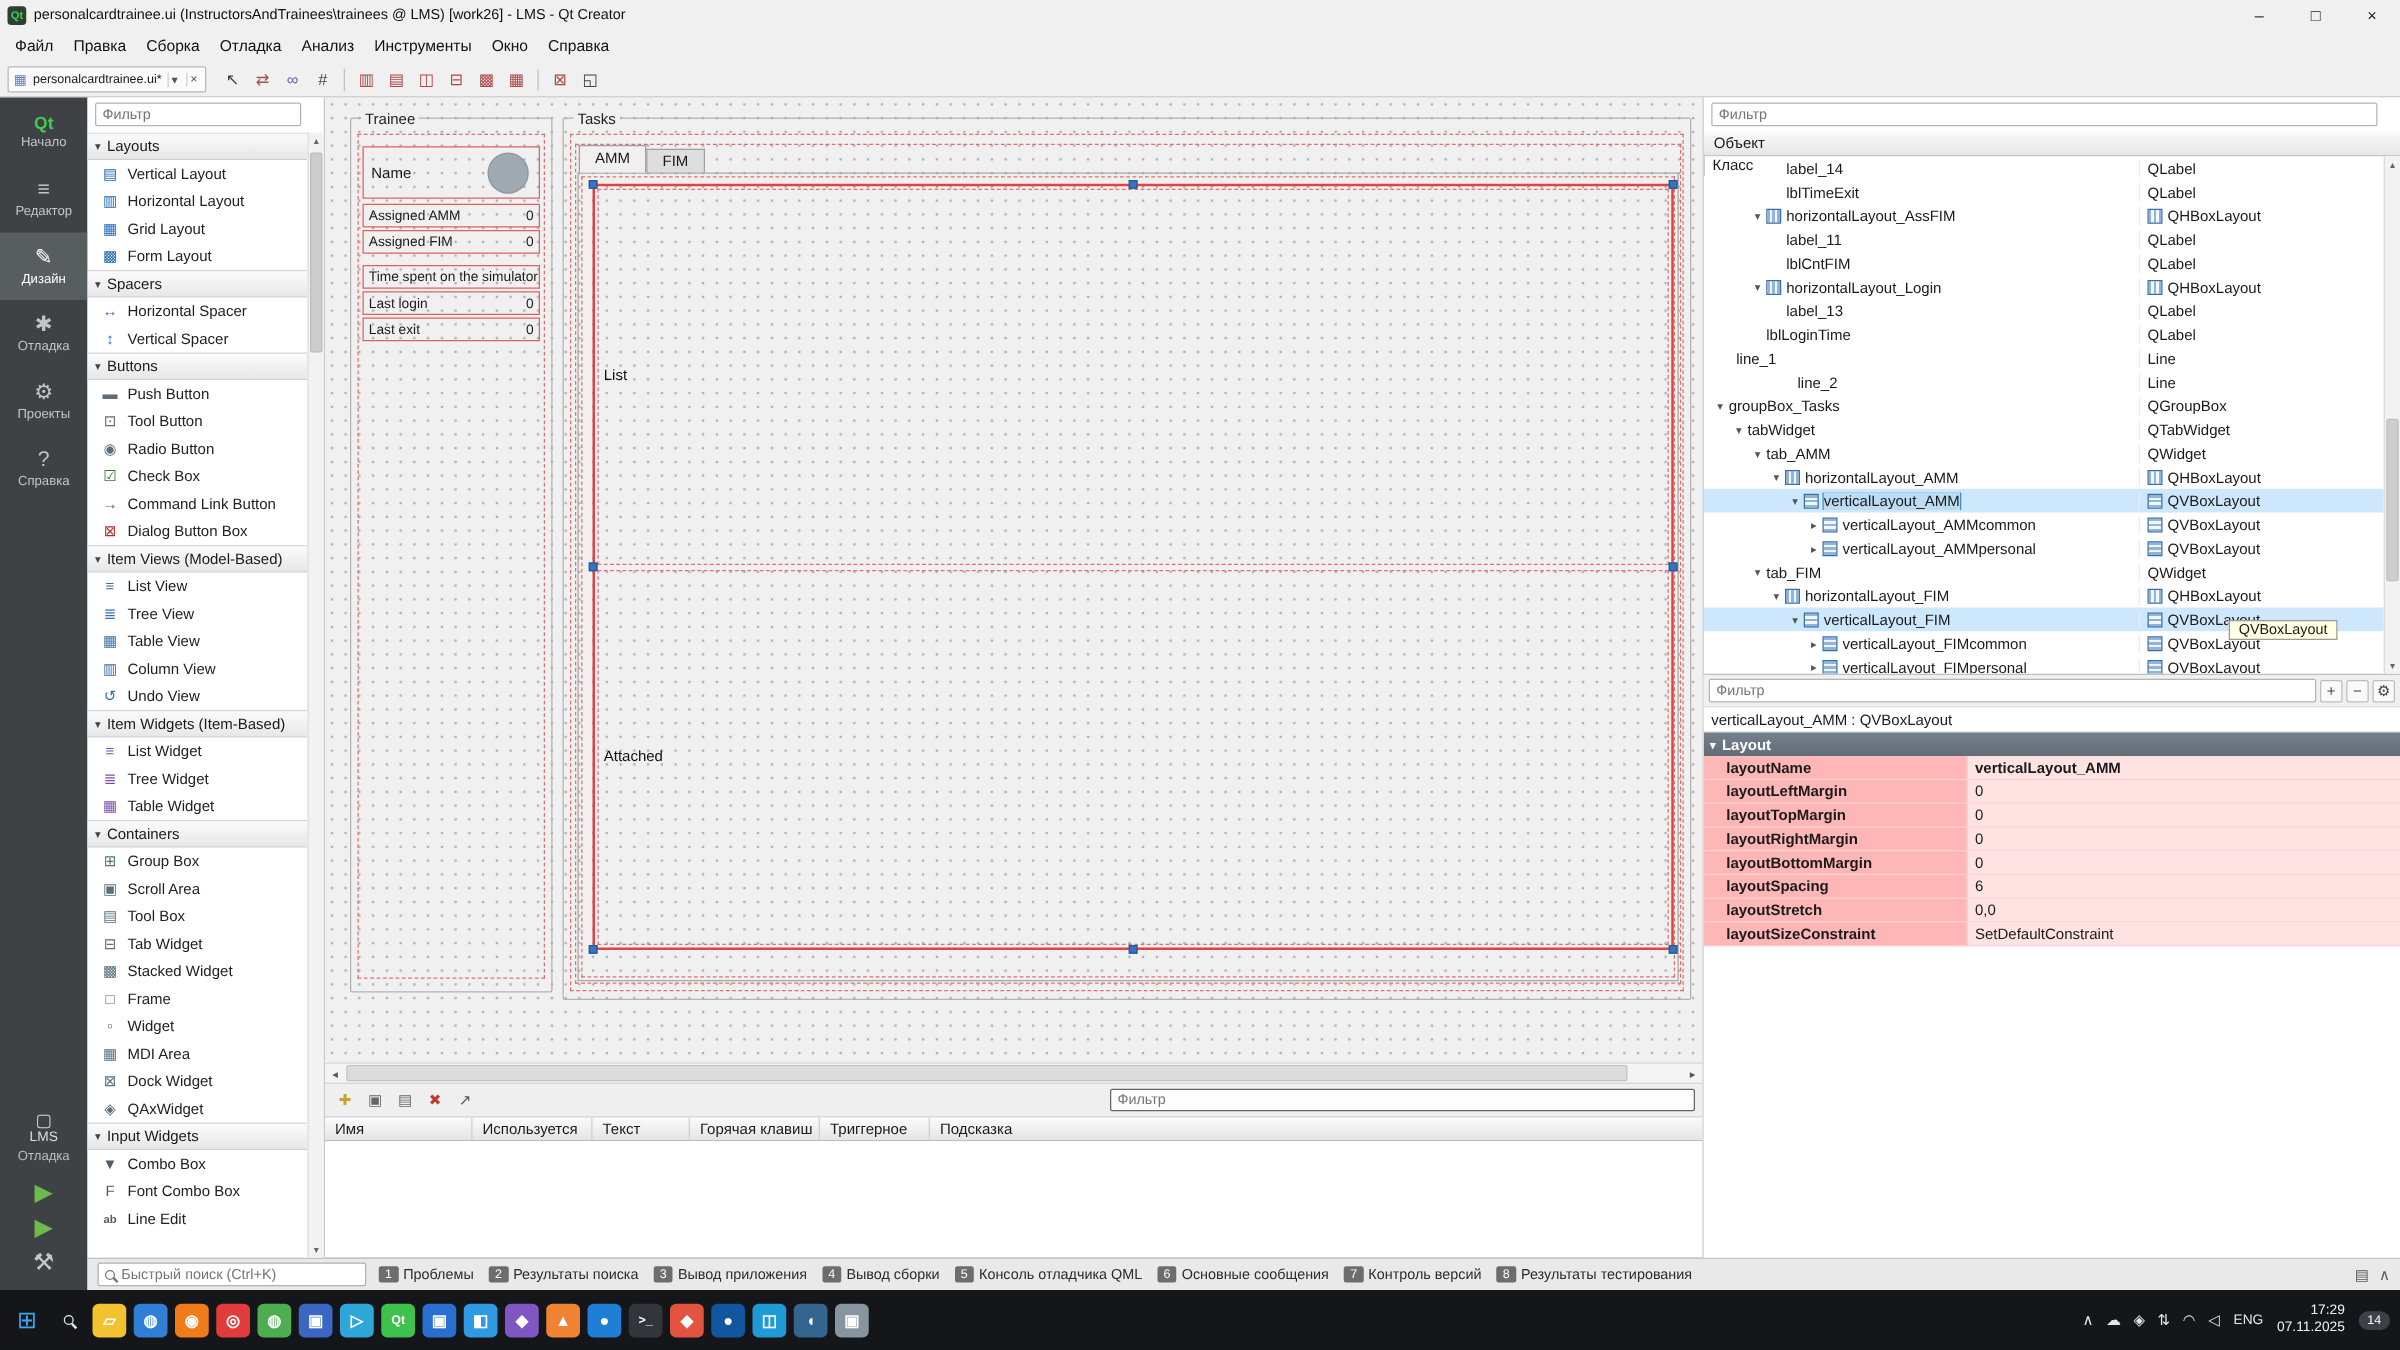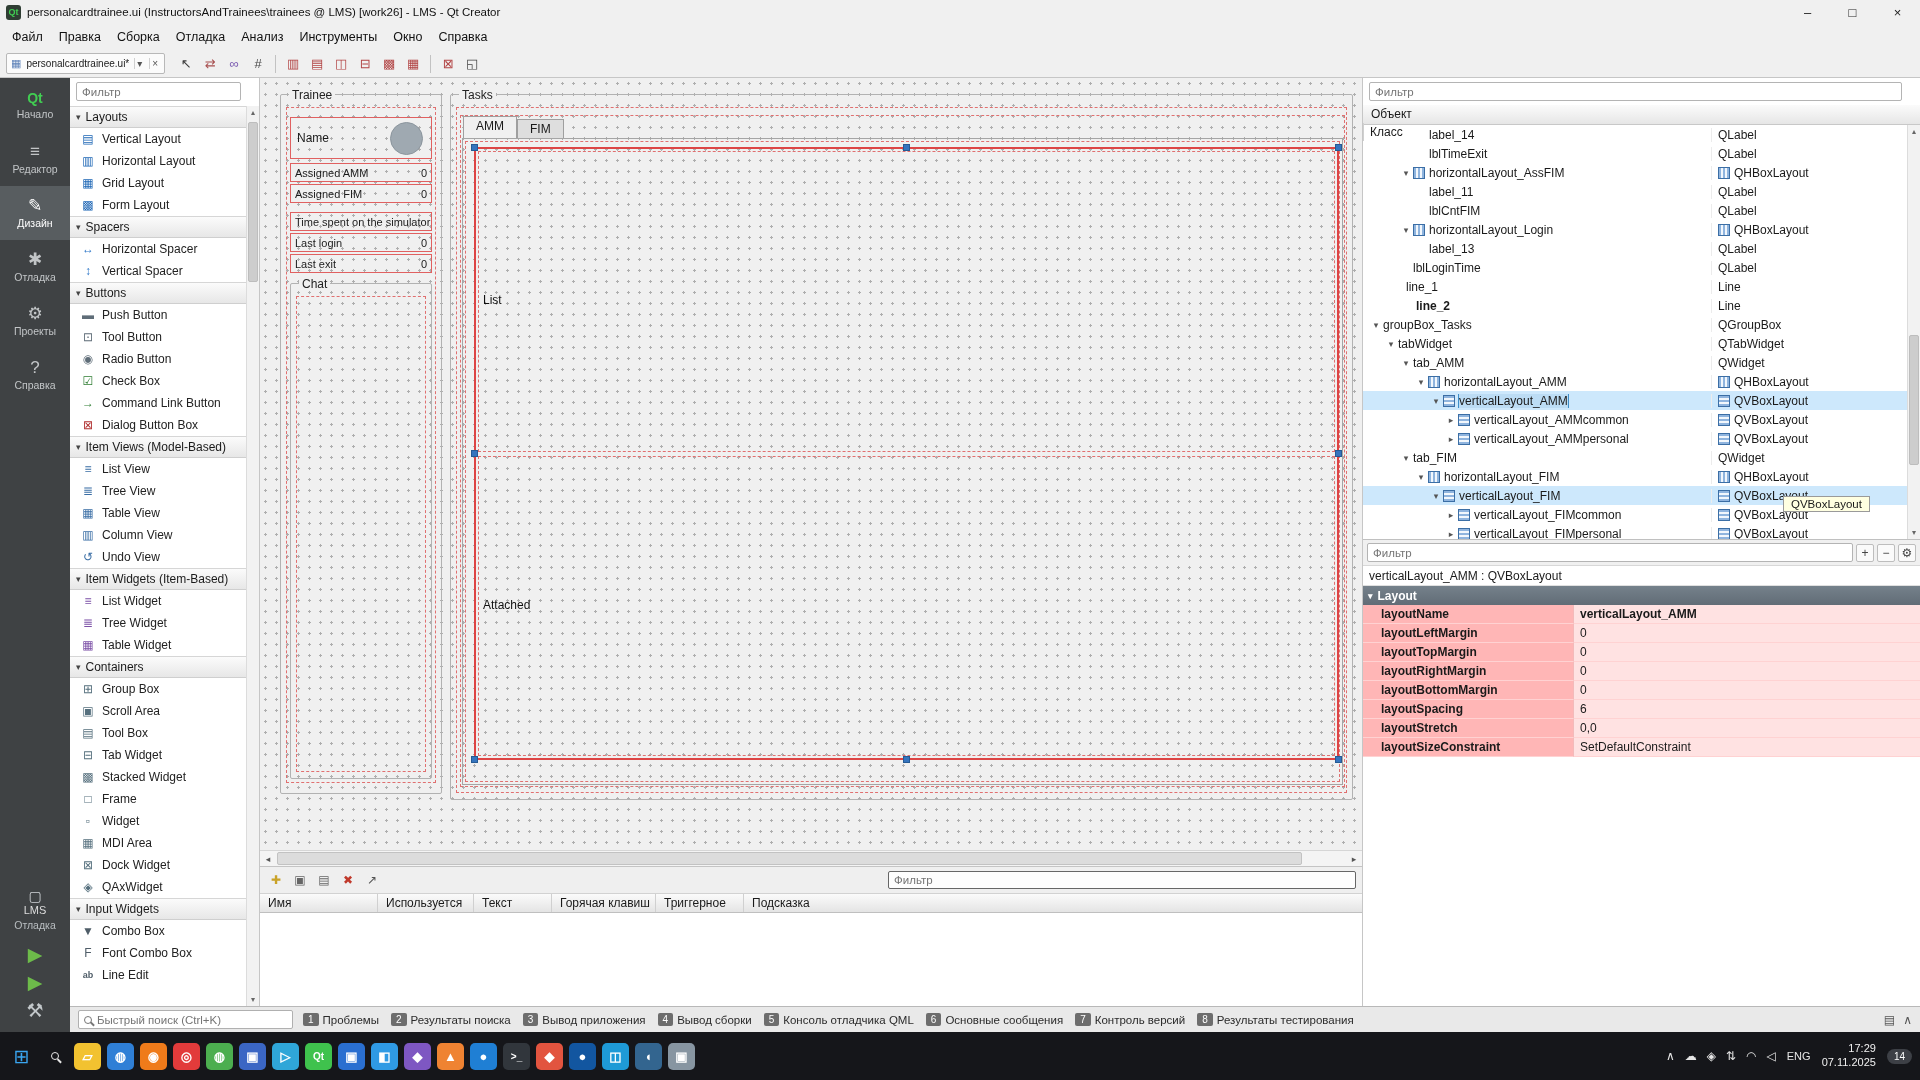--- a/index.html
+++ b/index.html
@@ -460,24 +460,20 @@
             </div>
             <div class="stat-row">
               <span class="stat-label">Last login</span>
               <span class="stat-val">0</span>
             </div>
             <div class="stat-row">
               <span class="stat-label">Last exit</span>
               <span class="stat-val">0</span>
             </div>
           </div>
-        <div id="gb-chat">
-          <span class="gbx-title">Chat</span>
-          <div class="dashed" style="left:5px;top:12px;right:5px;bottom:6px"></div>
-        </div>
       </div>
 
       <div id="gb-tasks" class="gbx">
         <span class="gbx-title">Tasks</span>
         <div class="dashed" style="left:5px;top:12px;right:5px;bottom:6px"></div>
         <div id="tabwidget">
           <div class="tabbar">
             <span class="tab active">AMM</span>
             <span class="tab">FIM</span>
           </div>
@@ -607,29 +603,29 @@
           </div>
           <div class="tree-row">
             <div class="tr-obj" style="padding-left: 50px;">
               <span class="tr-name">lblLoginTime</span>
             </div>
             <div class="tr-cls">
               <span class="tr-clsname">QLabel</span>
             </div>
           </div>
           <div class="tree-row">
-            <div class="tr-obj" style="padding-left: 43px; text-align: center;">
+            <div class="tr-obj" style="padding-left: 26px; text-align: center;">
               <span class="tr-name">line_1</span>
             </div>
             <div class="tr-cls">
               <span class="tr-clsname">Line</span>
             </div>
           </div>
           <div class="tree-row">
-            <div class="tr-obj" style="padding-left: 53px; font-weight: bold;">
+            <div class="tr-obj" style="padding-left: 75px;">
               <span class="tr-name">line_2</span>
             </div>
             <div class="tr-cls">
               <span class="tr-clsname">Line</span>
             </div>
           </div>
           <div class="tree-row">
             <div class="tr-obj" style="padding-left: 6px;">
               <span class="tr-arrow">▾</span>
               <span class="tr-name">groupBox_Tasks</span>

